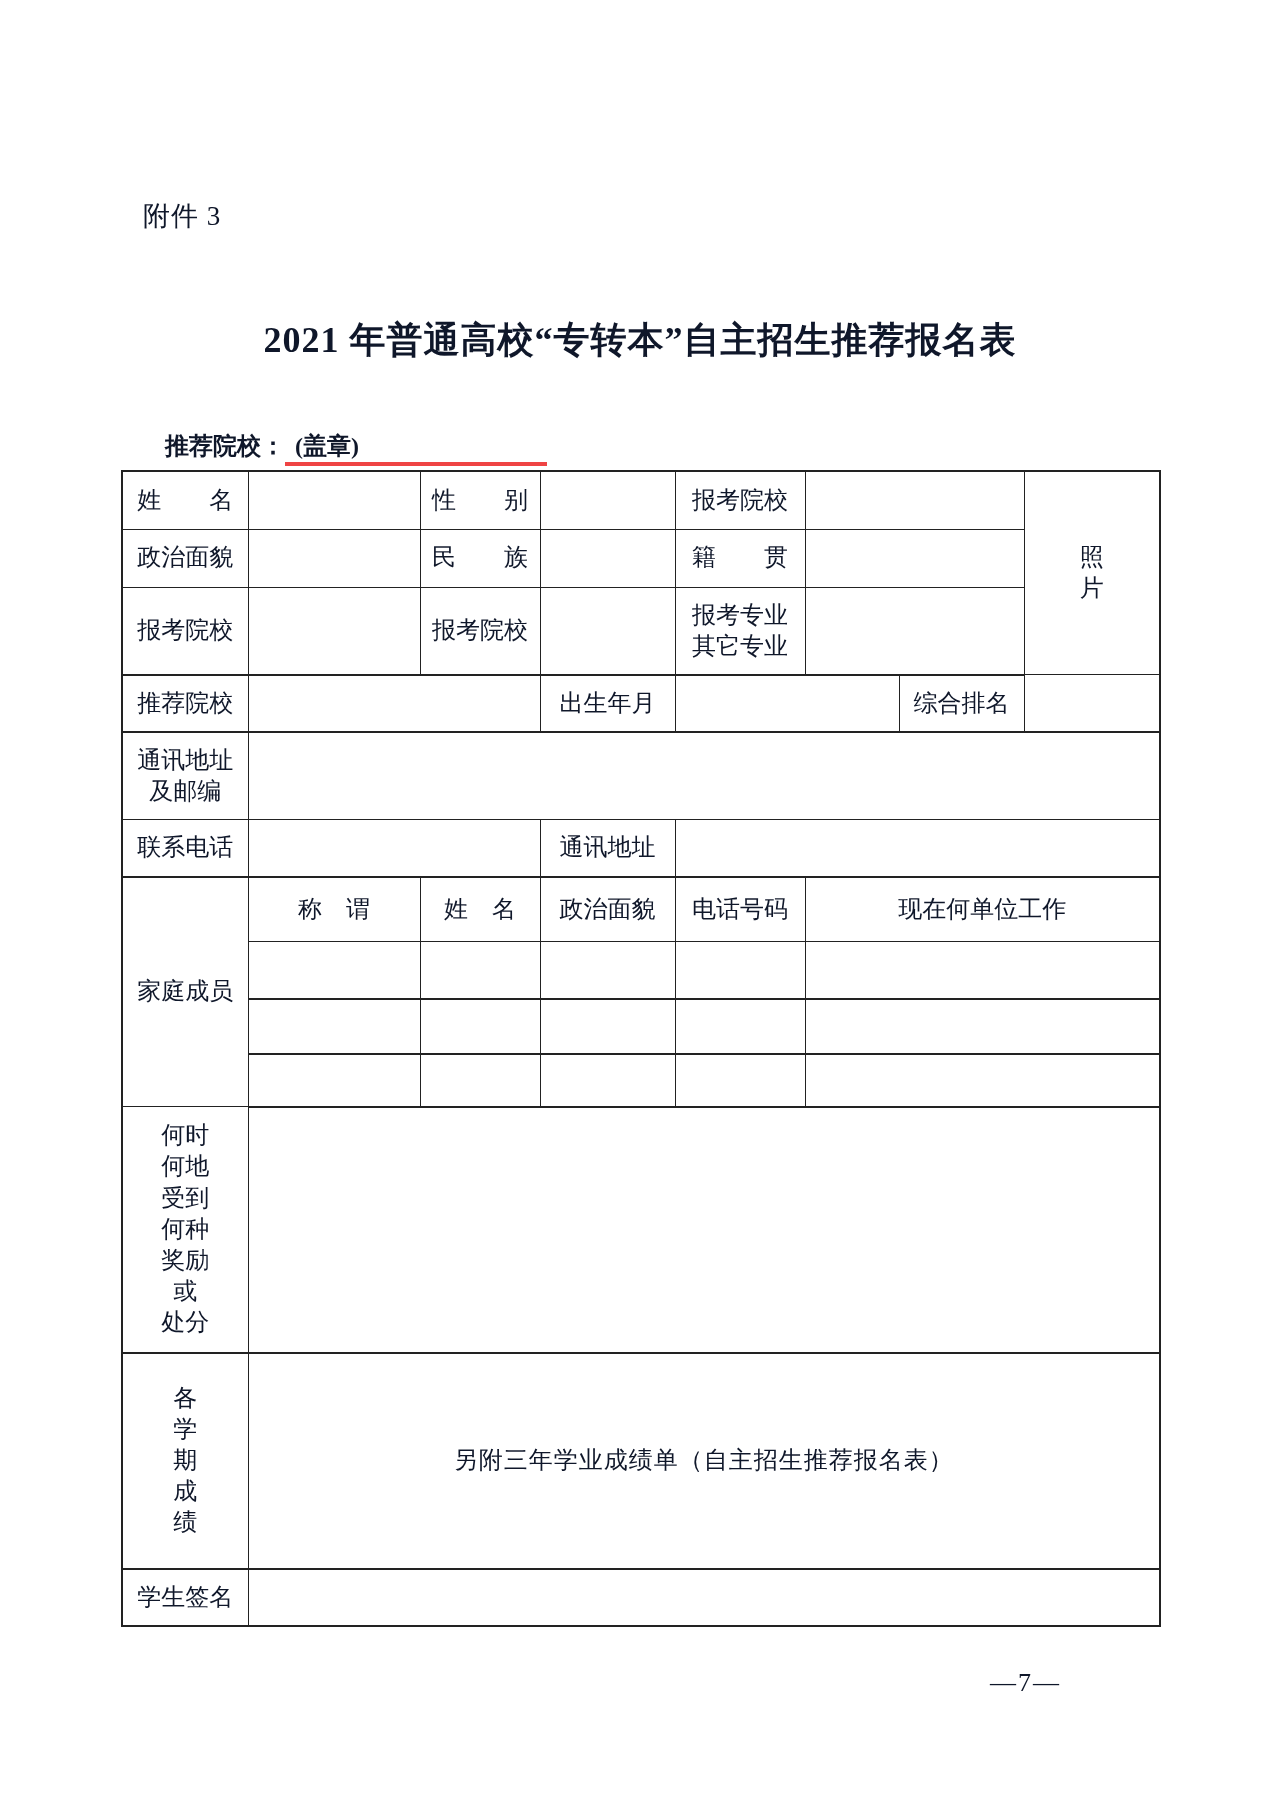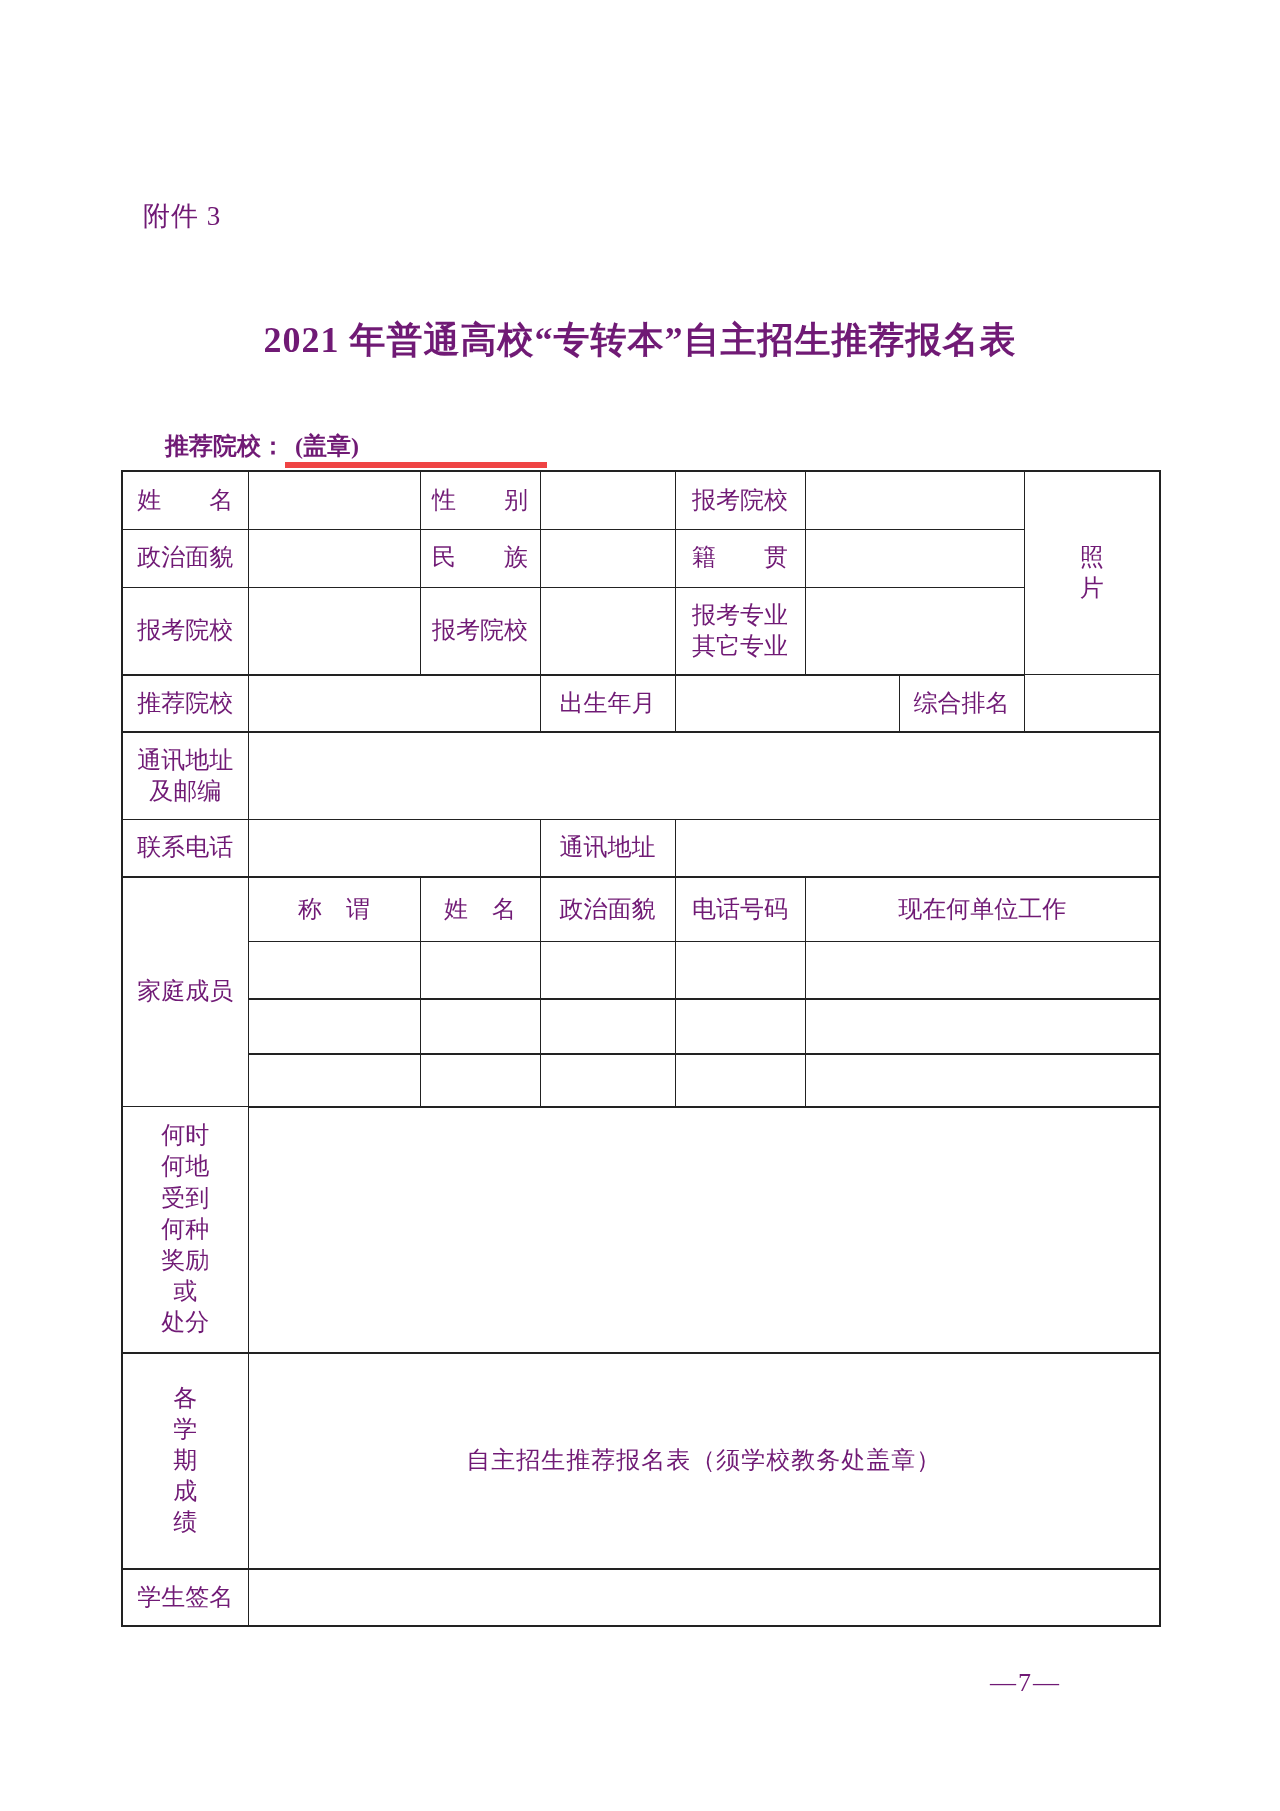--- a/index.html
+++ b/index.html
@@ -3,21 +3,21 @@
 <meta charset="utf-8">
 <style>
   * { margin:0; padding:0; box-sizing:border-box; }
   html,body { background:#ffffff; }
   .page {
     position:relative;
     width:1228px;
     height:1811px;
     background:#ffffff;
     font-family:"Liberation Serif","DejaVu Serif",serif;
-    color:#701a75;
+    color:#0f172a;
     overflow:hidden;
   }
   .attachment {
     position:absolute;
     left:143px; top:198px;
     font-size:27px;
     letter-spacing:1px;
   }
   .form-title {
     position:absolute;
@@ -32,21 +32,21 @@
   .recommender-line {
     position:absolute;
     left:165px; top:430px;
     font-size:24px;
     font-weight:bold;
     white-space:nowrap;
   }
   .seal-underline {
     display:inline-block;
     width:262px;
-    border-bottom:6px solid #ef4444;
+    border-bottom:4px solid #ef4444;
     padding-left:10px;
     font-weight:bold;
   }
   table.form {
     position:absolute;
     left:121px; top:470px;
     width:1038px;
     border-collapse:collapse;
     table-layout:fixed;
     border:2px solid #222222;
@@ -194,21 +194,21 @@
 处分</td>
       <td colspan="7"></td>
     </tr>
 
     <tr style="height:216px" class="thick-b">
       <td class="pre grades-label">各
 学
 期
 成
 绩</td>
-      <td colspan="7" class="note-cell">自主招生推荐报名表（须学校教务处盖章）</td>
+      <td colspan="7" class="note-cell">另附三年学业成绩单（自主招生推荐报名表）</td>
     </tr>
 
     <tr style="height:55px">
       <td>学生签名</td>
       <td colspan="7"></td>
     </tr>
   </tbody>
     </table>
 
   <div class="page-number">—7—</div>

